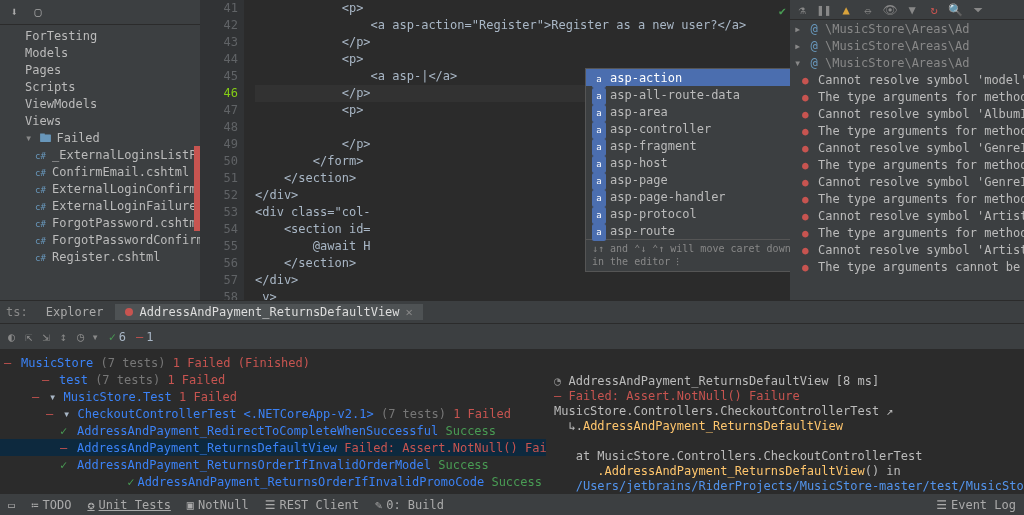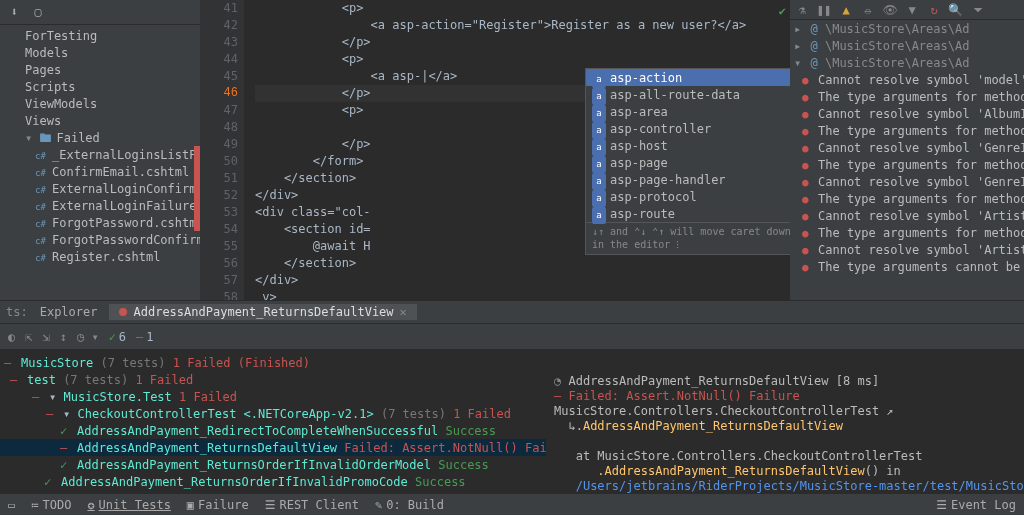--- a/index.html
+++ b/index.html
@@ -16,21 +16,21 @@
 .tree-item .modbar { position:absolute; right:0; top:0; bottom:0; width:6px; background:#c75450; }
 .tree-item .icon { display:inline-block; width:14px; margin-right:3px; color:#6897bb; }
 .tree-item .label { color:#bbb; }
 .tree-item.sel .label { color:#fff; }
 .folder-open::before { content:"▾ "; color:#888; }
 
 
 .editor { flex:1; background:#2b2b2b; position:relative; overflow:hidden; }
 .gutter { position:absolute; left:0; top:0; width:44px; background:#313335; text-align:right; padding-right:6px; color:#606366; }
 .gutter div { height:17px; line-height:17px; }
-.gutter .cursor-line { color:#f97316;font-family:Liberation Mono, monospace; }
+.gutter .cursor-line { color:#84cc16; }
 .code-lines { position:absolute; left:55px; top:0; right:0; }
 .code-lines div { height:17px; line-height:17px; white-space:pre; }
 .code-lines .current { background:#323232; }
 
 
 .popup { position:absolute; left:385px; top:68px; width:260px; background:#3c3f41; border:1px solid #555; z-index:5; }
 .popup-item { padding:1px 6px; height:17px; line-height:17px; white-space:nowrap; color:#bbb; cursor:pointer; }
 .popup-item .pi-icon { display:inline-block; width:14px; text-align:center; color:#6e8759; margin-right:4px; background:#4b6eaf; border-radius:2px; color:#fff; font-size:9px; }
 .popup-item.sel { background:#4b6eaf; color:#fff; }
 .popup-hint { padding:3px 6px; font-size:10px; color:#888; border-top:1px solid #555; }
@@ -56,21 +56,21 @@
 .test-bar { height:26px; background:#3c3f41; display:flex; align-items:center; gap:10px; padding:0 8px; border-bottom:1px solid #2b2b2b; }
 .test-bar .btn { color:#888; cursor:pointer; display:flex; align-items:center; gap:3px; }
 .test-bar .badge { display:flex; align-items:center; gap:3px; }
 .badge.pass::before { content:"✓"; color:#499c54; }
 .badge.fail::before { content:"—"; color:#c75450; }
 
 
 .bottom { height:165px; display:flex; background:#2b2b2b; }
 .test-tree { width:546px; overflow:hidden; padding:4px 0; }
 .tt-row { padding:1px 4px; white-space:nowrap; height:17px; line-height:17px; overflow:hidden; }
-.tt-row .lab { color:#5eead4; }
+.tt-row .lab { color:#3b82f6; }
 .tt-row .sub { color:#777; }
 .tt-row .fail { color:#c75450; }
 .tt-row .pass { color:#499c54; }
 .tt-row.sel { background:#0d293e; }
 .tt-ico { display:inline-block; width:14px; margin-right:3px; }
 .tt-ico.p { color:#499c54; }
 .tt-ico.f { color:#c75450; }
 .test-detail { flex:1; overflow:hidden; padding:24px 8px; color:#bbb; }
 .test-detail .fail { color:#c75450; }
 .test-detail .gold { color:#ffc66d; }
@@ -153,20 +153,21 @@
         <div>        @await H                                         l", new ExternalLogin</div>
         <div>    &lt;/section&gt;</div>
         <div>&lt;/div&gt;</div>
         <div> v&gt;</div>
       </div>
     <div class="popup" id="popup">
         <div class="popup-item sel"><span class="pi-icon">a</span>asp-action</div>
         <div class="popup-item"><span class="pi-icon">a</span>asp-all-route-data</div>
         <div class="popup-item"><span class="pi-icon">a</span>asp-area</div>
         <div class="popup-item"><span class="pi-icon">a</span>asp-controller</div>
+        <div class="popup-item"><span class="pi-icon">a</span>asp-fragment</div>
         <div class="popup-item"><span class="pi-icon">a</span>asp-host</div>
         <div class="popup-item"><span class="pi-icon">a</span>asp-page</div>
         <div class="popup-item"><span class="pi-icon">a</span>asp-page-handler</div>
         <div class="popup-item"><span class="pi-icon">a</span>asp-protocol</div>
         <div class="popup-item"><span class="pi-icon">a</span>asp-route</div>
         <div class="popup-hint">↓↑ and ⌃↓ ⌃↑ will move caret down and up in the editor   ⁝</div>
       </div>
   </div>
 
   <div class="errors">
@@ -195,21 +196,21 @@
         <div class="err-item">The type arguments for method</div>
         <div class="err-item">Cannot resolve symbol 'ArtistId</div>
         <div class="err-item">The type arguments for method</div>
         <div class="err-item">Cannot resolve symbol 'ArtistId</div>
         <div class="err-item">The type arguments cannot be in</div>
       </div>
   </div>
 </div>
 
 <div class="tabs-row">
-  <span style="color:#888;">ts:</span>
+  <span style="color:#888;margin-right:6px;">ts:</span>
   <div class="tab">
     <span>Explorer</span>
   </div>
   <div class="tab active">
     <span class="red-dot"></span>
     <span>AddressAndPayment_ReturnsDefaultView</span>
     <span class="x">✕</span>
   </div>
 </div>
 
@@ -223,42 +224,42 @@
       <span>6</span>
     </span>
   <span class="badge fail">
       <span>1</span>
     </span>
 </div>
 
 <div class="bottom">
   <div class="test-tree" id="testtree">
       <div class="tt-row" style="padding-left: 4px;"><span class="tt-ico f">—</span><span class="lab">MusicStore</span>  <span class="sub">(7 tests)</span> <span class="fail">1 Failed (Finished)</span></div>
-      <div class="tt-row" style="padding-left: 10px;"><span class="tt-ico f">—</span><span class="lab">test</span>  <span class="sub">(7 tests)</span> <span class="fail">1 Failed</span></div>
+      <div class="tt-row" style="padding-left: 18px; margin-left: 24px;"><span class="tt-ico f">—</span><span class="lab">test</span>  <span class="sub">(7 tests)</span> <span class="fail">1 Failed</span></div>
       <div class="tt-row" style="padding-left: 32px;"><span class="tt-ico f">—</span>▾ <span class="lab">MusicStore.Test</span> <span class="fail">1 Failed</span></div>
       <div class="tt-row" style="padding-left: 46px;"><span class="tt-ico f">—</span>▾ <span class="lab">CheckoutControllerTest &lt;.NETCoreApp-v2.1&gt;</span>  <span class="sub">(7 tests)</span> <span class="fail">1 Failed</span></div>
       <div class="tt-row" style="padding-left: 60px;"><span class="tt-ico p">✓</span><span class="lab">AddressAndPayment_RedirectToCompleteWhenSuccessful</span>  <span class="pass">Success</span></div>
       <div class="tt-row sel" style="padding-left: 60px;"><span class="tt-ico f">—</span><span class="lab">AddressAndPayment_ReturnsDefaultView</span>  <span class="fail">Failed: Assert.NotNull() Failure</span></div>
       <div class="tt-row" style="padding-left: 60px;"><span class="tt-ico p">✓</span><span class="lab">AddressAndPayment_ReturnsOrderIfInvalidOrderModel</span>  <span class="pass">Success</span></div>
-      <div class="tt-row" style="padding-left: 44px;"><span class="tt-ico p">✓</span><span class="lab">AddressAndPayment_ReturnsOrderIfInvalidPromoCode</span>  <span class="pass">Success</span></div>
+      <div class="tt-row" style="padding-left: 90px; text-align: right;"><span class="tt-ico p">✓</span><span class="lab">AddressAndPayment_ReturnsOrderIfInvalidPromoCode</span>  <span class="pass">Success</span></div>
     </div>
   <div class="test-detail" id="detail">
       <div><span class="dim">◔</span> AddressAndPayment_ReturnsDefaultView [8 ms]</div>
       <div><span class="fail">— Failed: Assert.NotNull() Failure</span></div>
       <div>MusicStore.Controllers.CheckoutControllerTest ↗</div>
       <div>  ↳.<span class="gold">AddressAndPayment_ReturnsDefaultView</span></div>
       <div></div>
       <div>   at MusicStore.Controllers.CheckoutControllerTest</div>
       <div>      <span class="gold">.AddressAndPayment_ReturnsDefaultView</span>() in</div>
       <div>   <span class="link">/Users/jetbrains/RiderProjects/MusicStore-master/test/MusicStore</span></div>
       <div>   <span class="link">.Test/CheckoutControllerTest.cs:line 44</span></div>
     </div>
 </div>
 
 <div class="statusbar">
   <span class="sb-item">▭</span>
   <span class="sb-item">≔ <span>TODO</span></span>
   <span class="sb-item active">✪ <span>Unit Tests</span></span>
-  <span class="sb-item">▣ <span>Failure</span></span>
+  <span class="sb-item">▣ <span>NotNull</span></span>
   <span class="sb-item">☰ <span>REST Client</span></span>
   <span class="sb-item">✎ <span>0: Build</span></span>
   <span class="sb-item right">☰ <span>Event Log</span></span>
 </div>
 
 </body></html>

